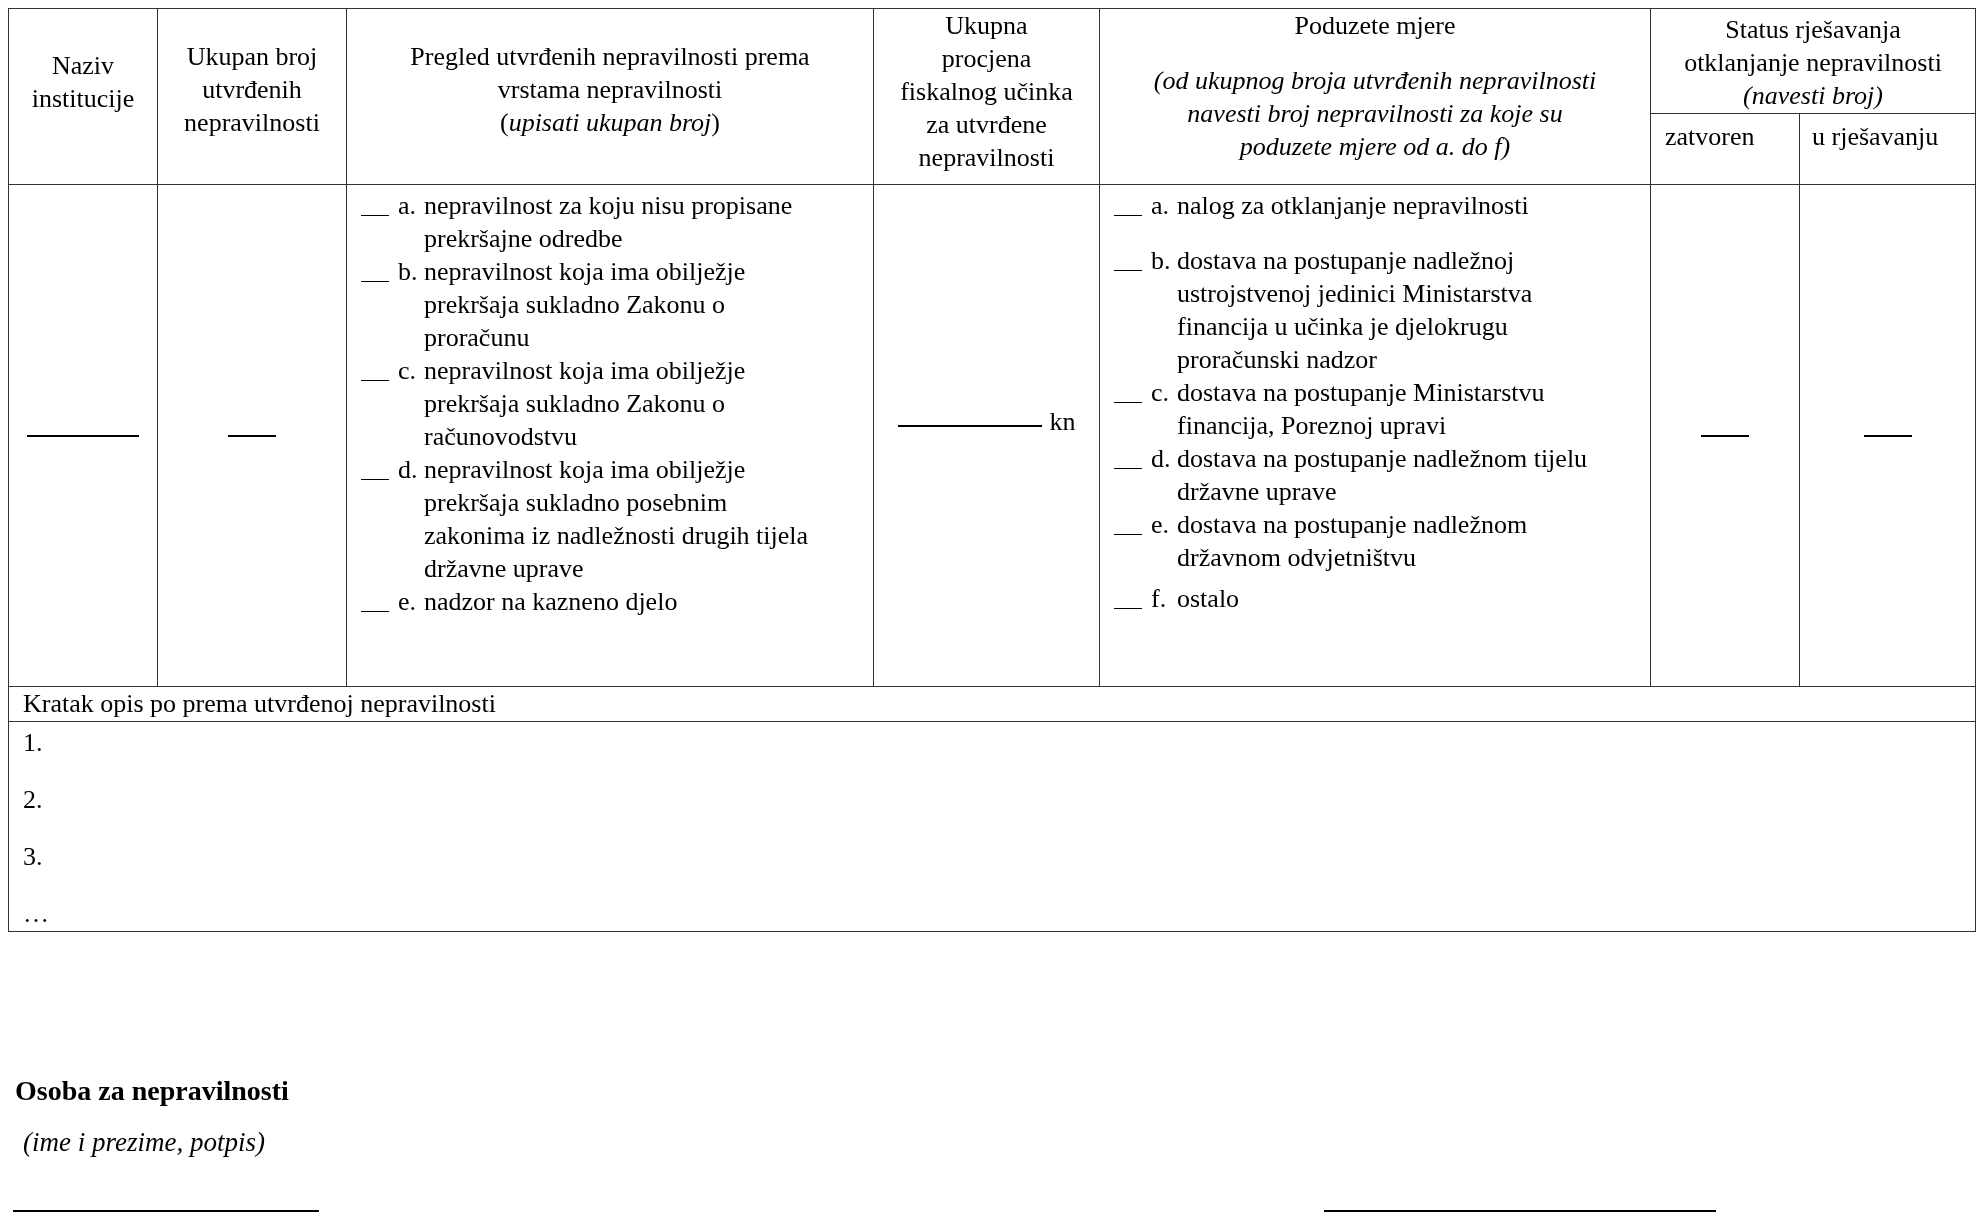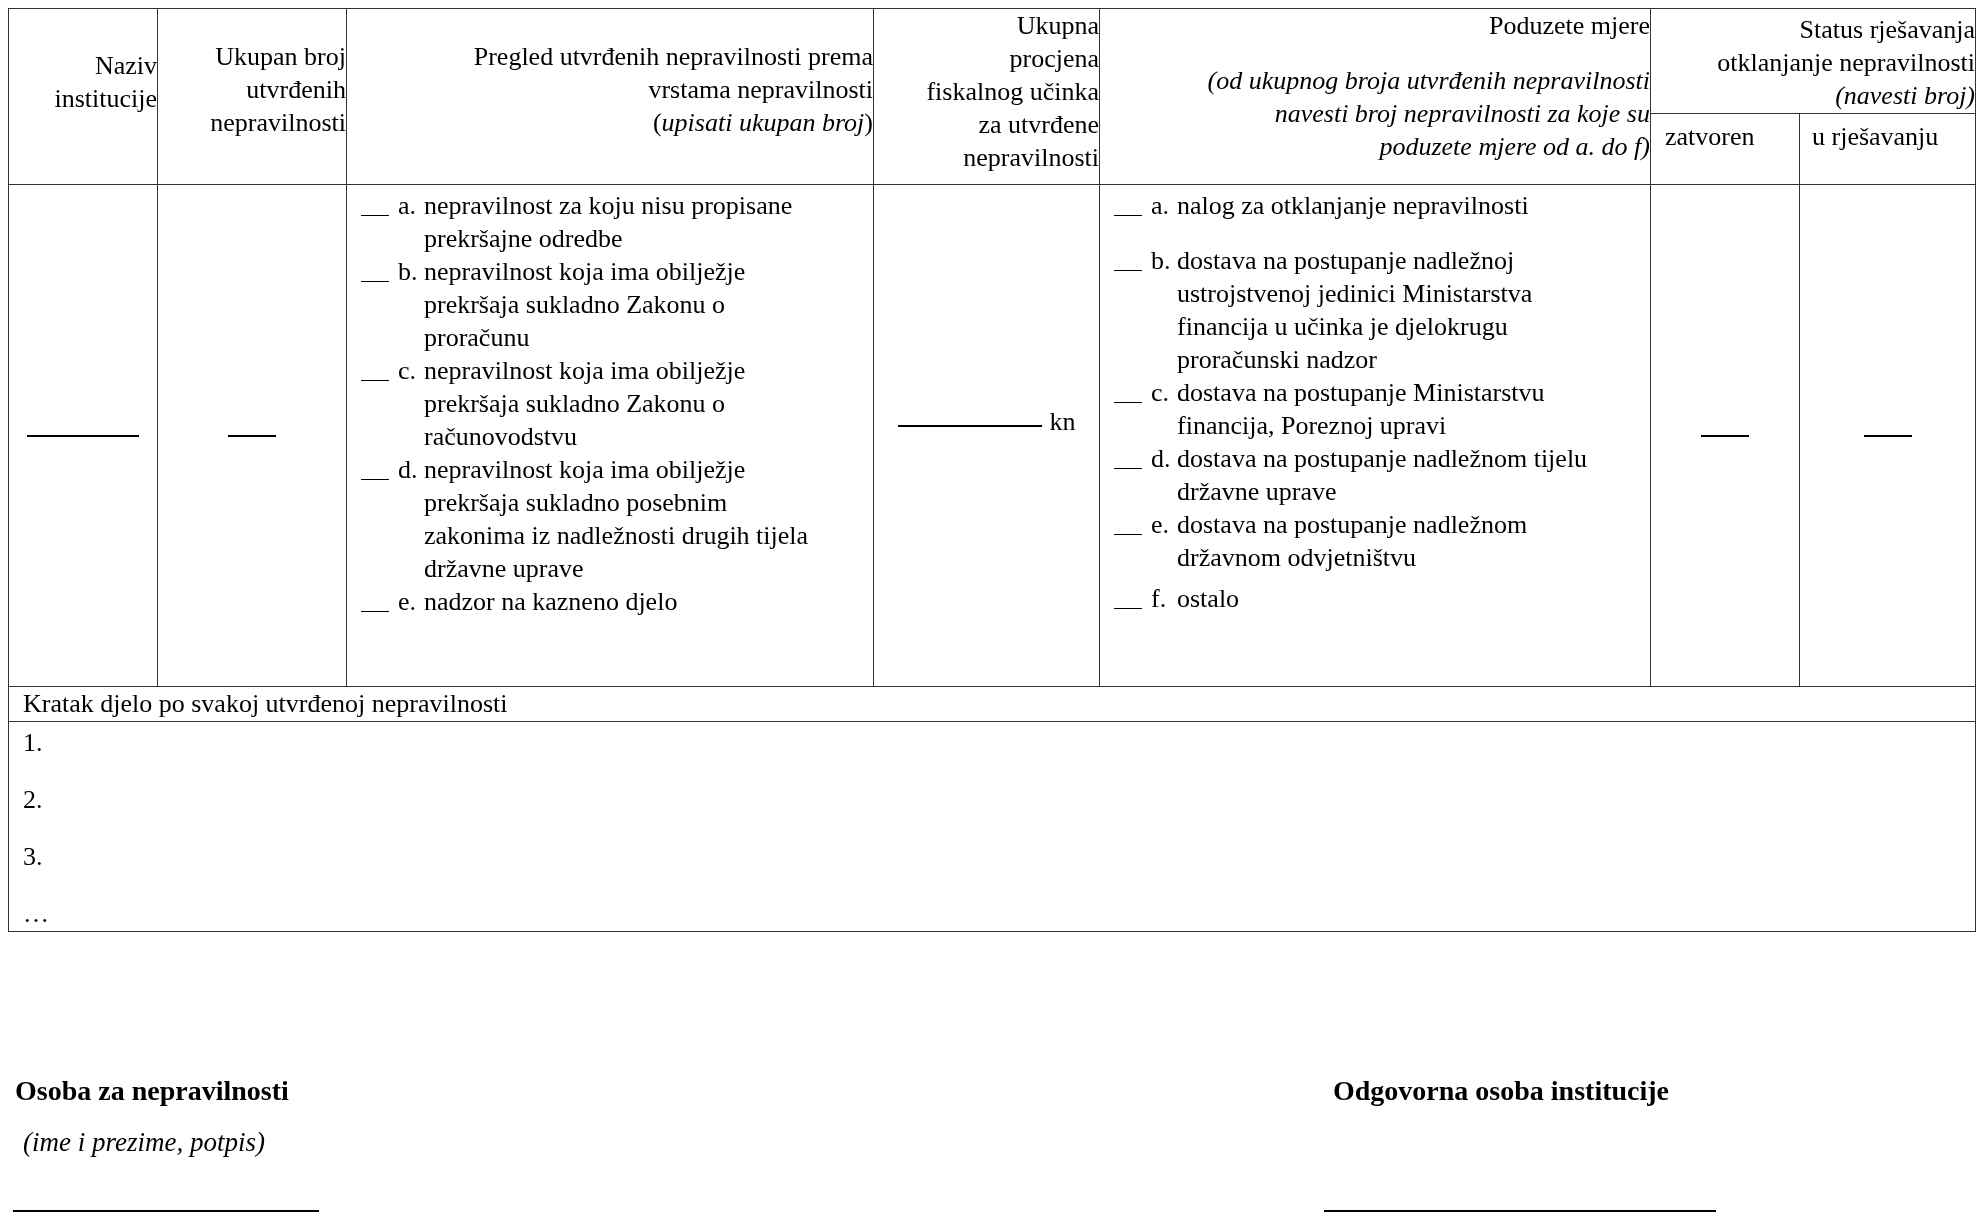--- a/index.html
+++ b/index.html
@@ -6,21 +6,21 @@
     body {
       width: 1981px; height: 1228px; position: relative; overflow: hidden;
       font-family: "Liberation Serif", "DejaVu Serif", serif;
       color: #000; font-size: 26px; line-height: 1.27;
     }
     .tbl {
       position: absolute; left: 8px; top: 8px; width: 1967px;
       border-collapse: collapse; table-layout: fixed;
     }
     .tbl td { border: 1.5px solid #333; vertical-align: top; padding: 0; }
-    .hdr td { text-align: right; }
+    .hdr td { text-align: center; }
     .h-main { height: 170px; }
     .hc { padding: 14px 6px 0 6px; }
     .hc-mid { padding-top: 31px; }
     .ital { font-style: italic; }
     .subgap { display: block; height: 22px; }
     .status-top { height: 100px; padding-top: 4px !important; }
     .status-sub { height: 64px; text-align: left !important; padding: 6px 0 0 14px !important; }
     .status-sub2 { padding-left: 12px !important; }
 
     .data-row td { height: 501px; }
@@ -211,36 +211,35 @@
           </div>
     </td>
     <td>
       <div class="blank-mid">
             <span class="blank-line" style="width:48px"></span>
           </div>
     </td>
   </tr>
 
   <tr class="kratak">
-    <td colspan="7">Kratak djelo po svakoj utvrđenoj nepravilnosti</td>
+    <td colspan="7">Kratak opis po prema utvrđenoj nepravilnosti</td>
   </tr>
 
   <tr class="opis">
     <td colspan="7">
       <div class="opis-line">1.</div>
       <div class="opis-line">2.</div>
       <div class="opis-line">3.</div>
       <div>…</div>
     </td>
   </tr>
 </tbody>
   </table>
 
 <div class="sig" style="left:15px">
   <div class="sig-title">Osoba za nepravilnosti</div>
   <div class="sig-sub" style="padding-left:8px">(ime i prezime, potpis)</div>
 </div>
 <div class="sig-line" style="left:13px; top:1210px; width:306px"></div>
 
 <div class="sig" style="left:1331px">
-  <div class="sig-title" style="padding-left:2px">Odgovorna osoba institucije</div>
 </div>
 <div class="sig-line" style="left:1324px; top:1210px; width:392px"></div>
 
 </body></html>

